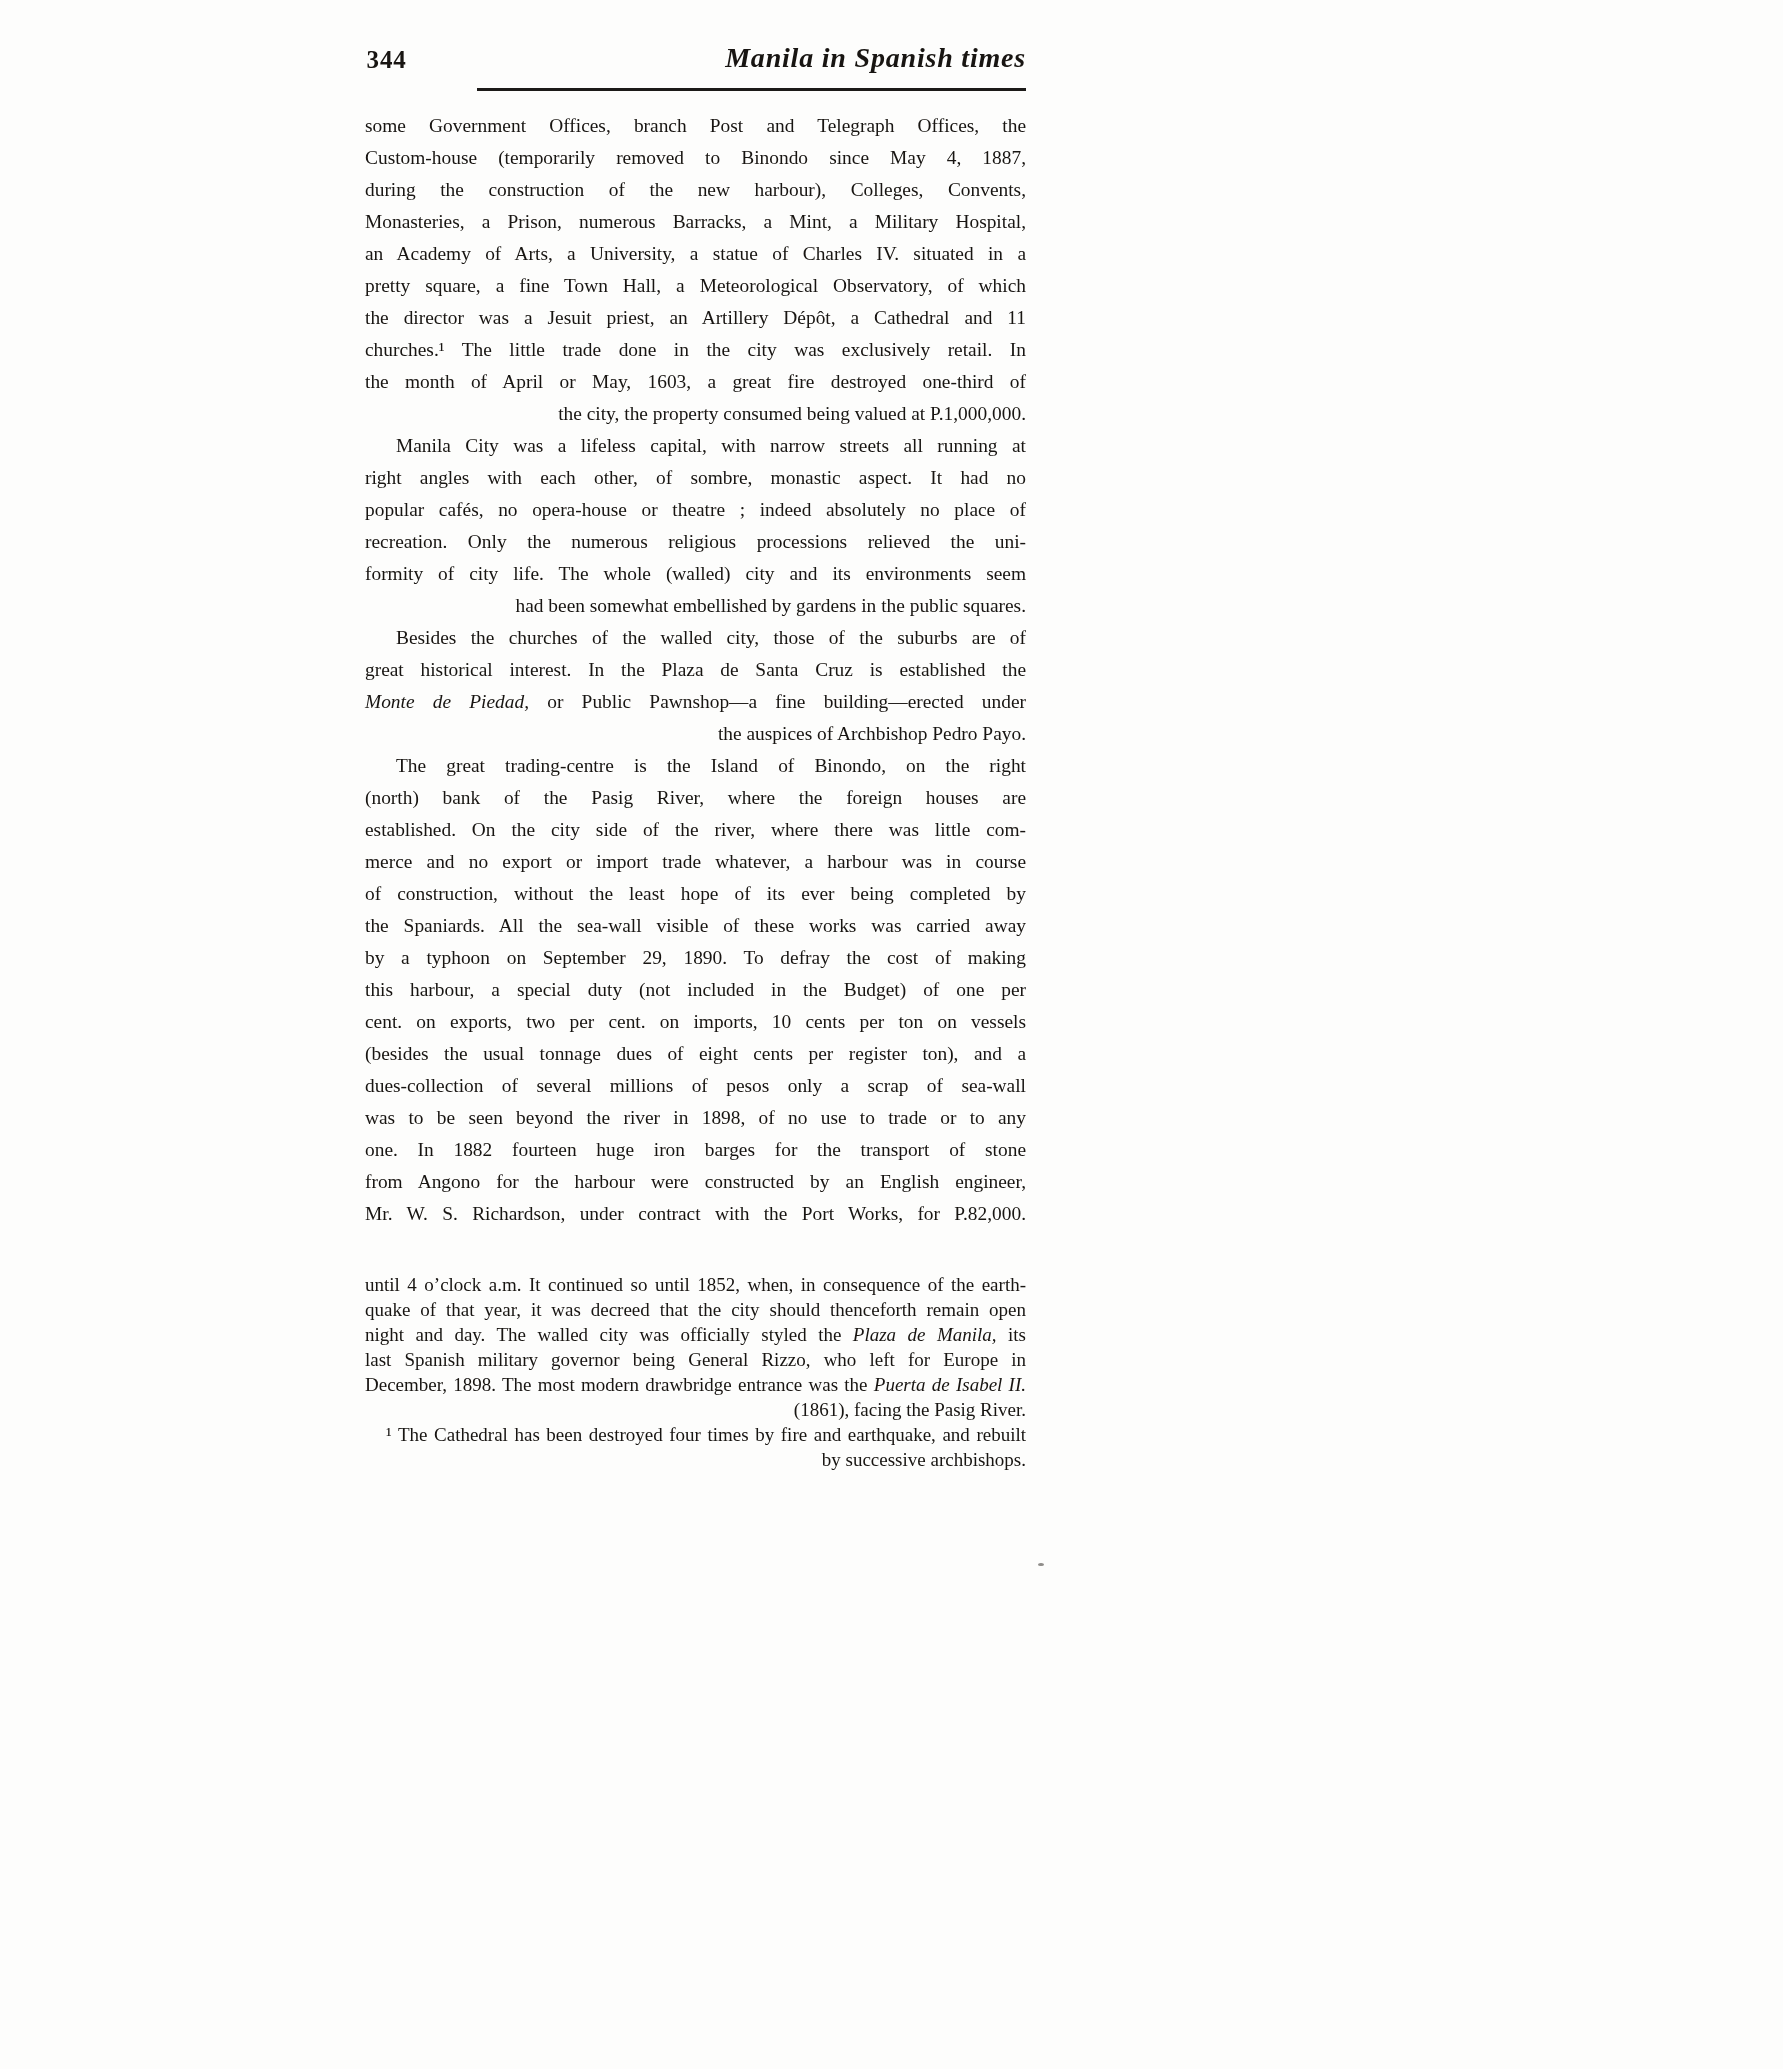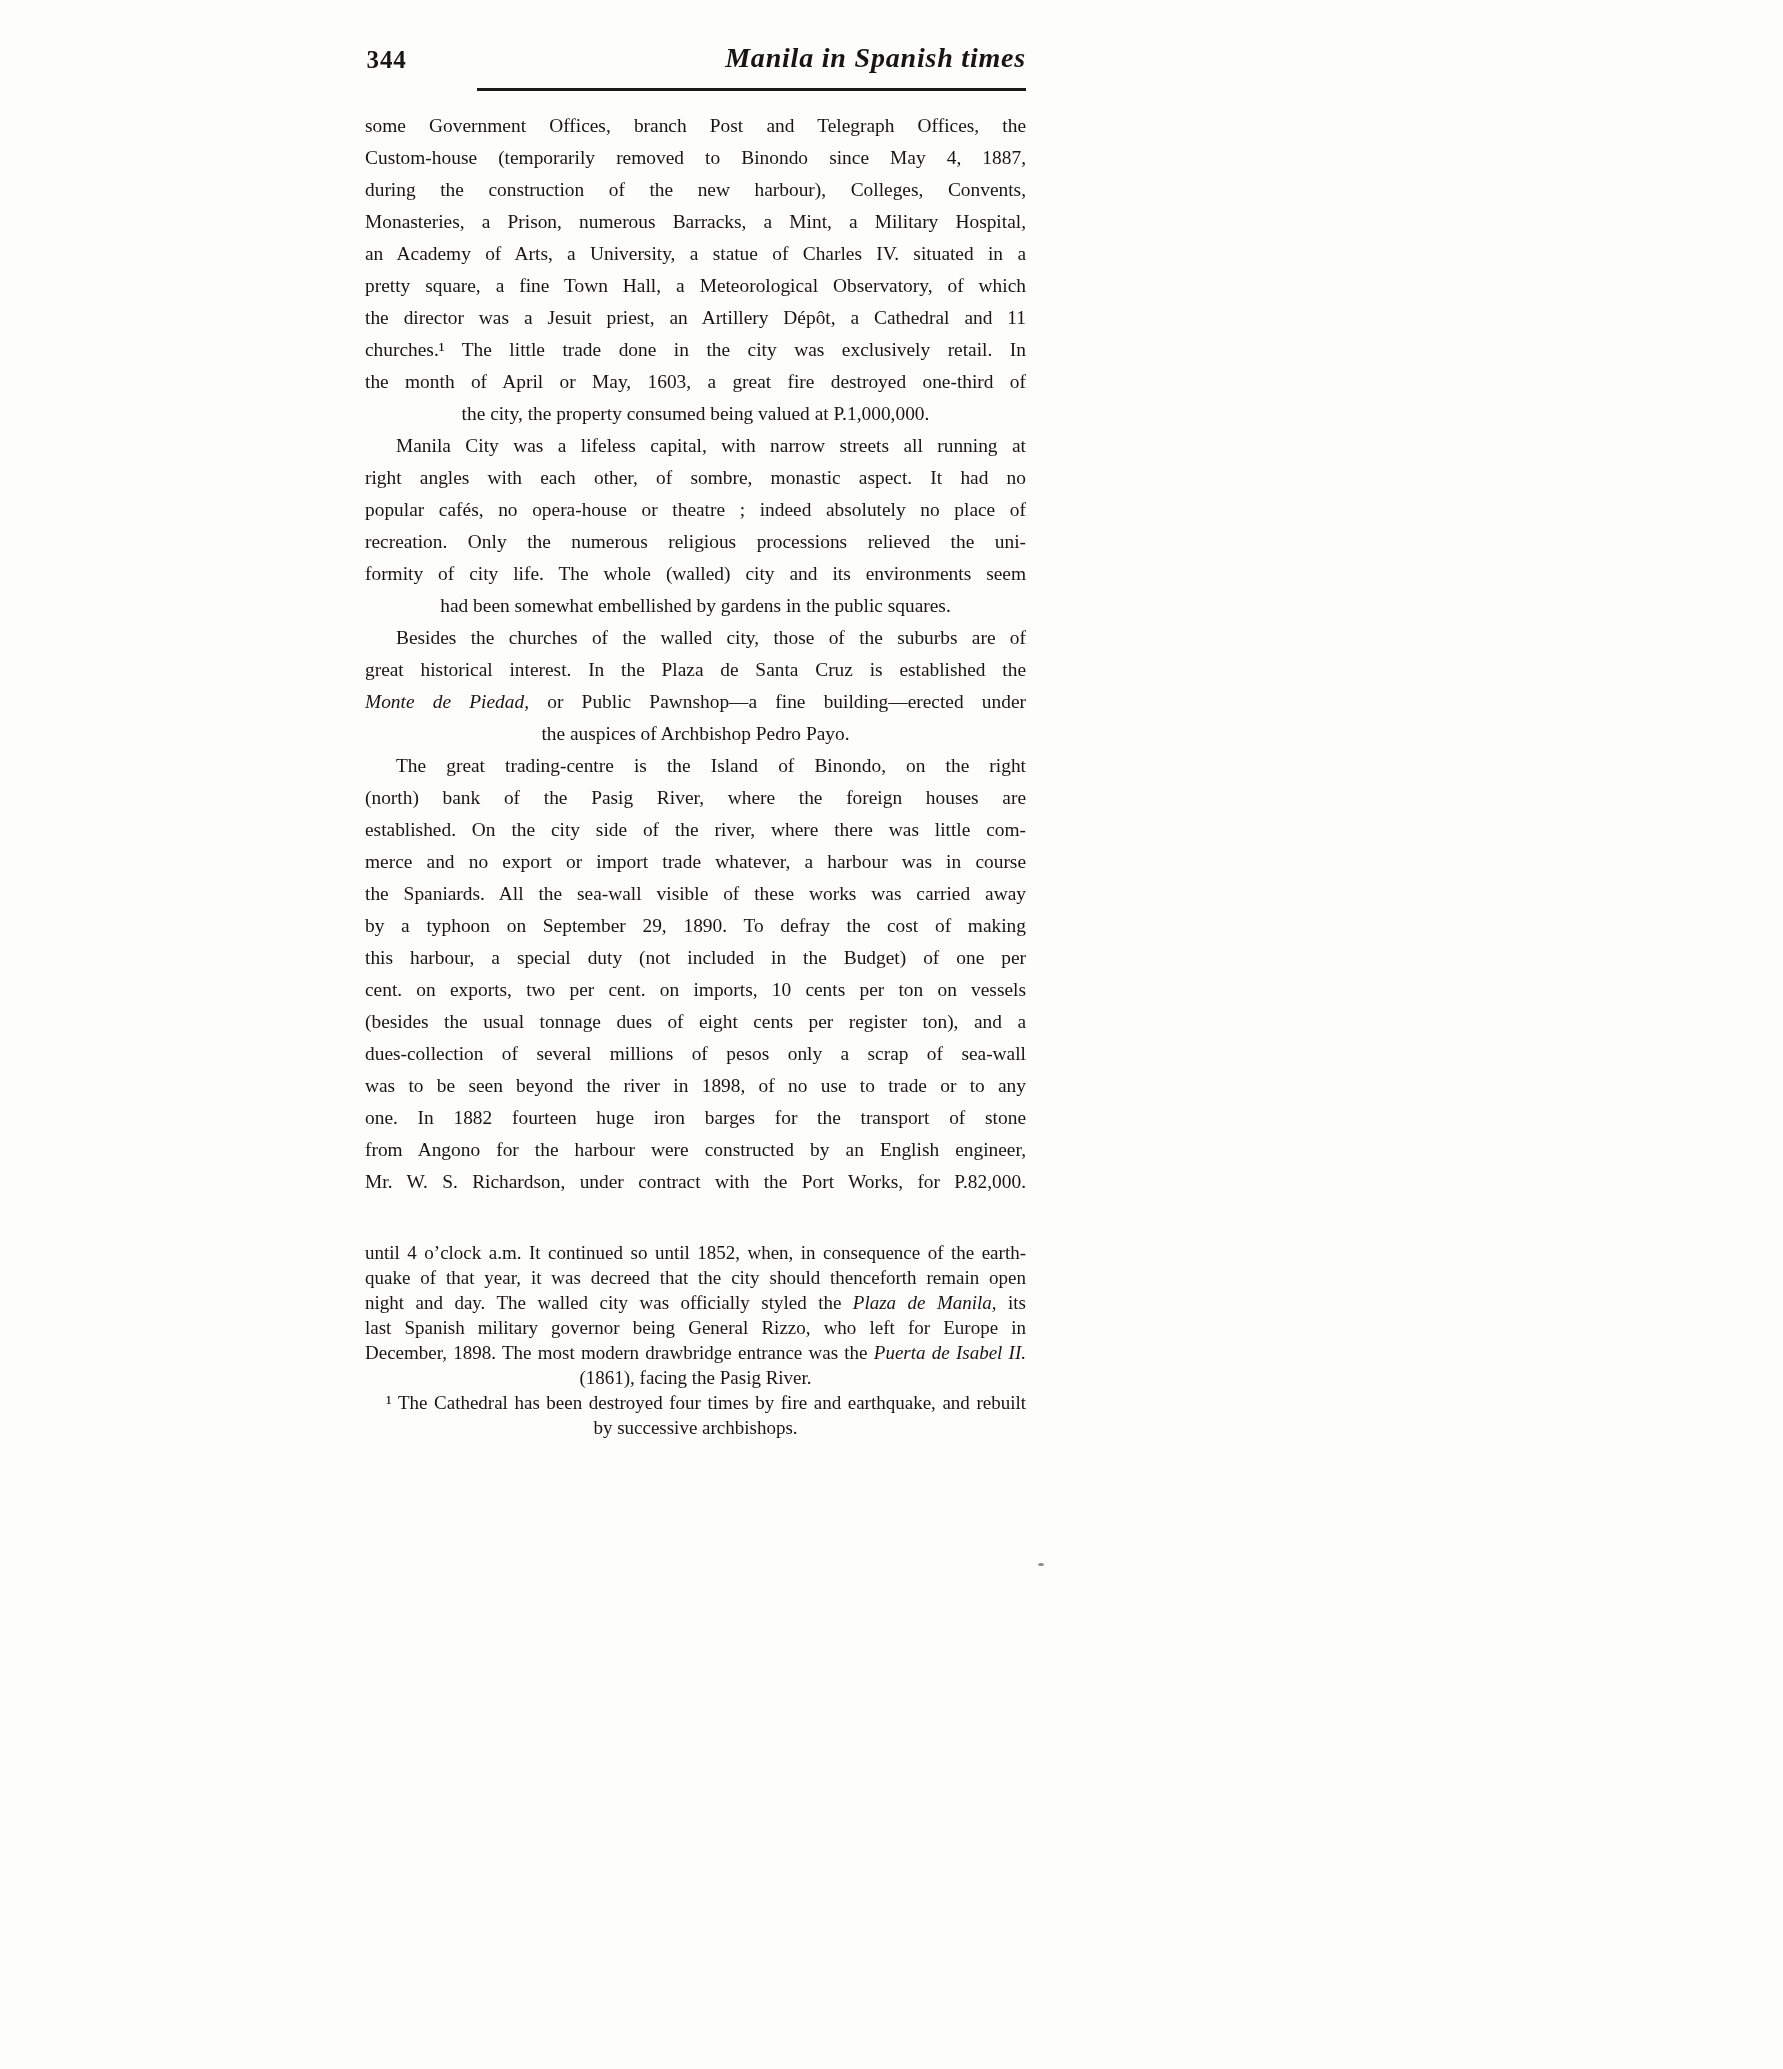--- a/index.html
+++ b/index.html
@@ -51,21 +51,21 @@
     font-size: 19.4px;
     line-height: 32px;
   }
   .foot-block {
     margin-top: 42px;
     font-size: 19px;
     line-height: 25px;
   }
   .para { margin: 0; }
   .line {
-    text-align: center;
+    text-align: right;
     white-space: normal;
   }
   .line.just {
     text-align: justify;
     text-align-last: justify;
     -moz-text-align-last: justify;
   }
   .body-block .line.ind { text-indent: 31px; }
   .foot-block .line.ind { text-indent: 21px; }
   .it { font-style: italic; }
@@ -116,20 +116,21 @@
         <div class="line just ind"><span>Besides the churches of the walled city, those of the suburbs are of</span></div>
         <div class="line just"><span>great historical interest. In the Plaza de Santa Cruz is established the</span></div>
         <div class="line just"><span class="it">Monte de Piedad,</span><span> or Public Pawnshop—a fine building—erected under</span></div>
         <div class="line"><span>the auspices of Archbishop Pedro Payo.</span></div>
       </div>
       <div class="para">
         <div class="line just ind"><span>The great trading-centre is the Island of Binondo, on the right</span></div>
         <div class="line just"><span>(north) bank of the Pasig River, where the foreign houses are</span></div>
         <div class="line just"><span>established. On the city side of the river, where there was little com-</span></div>
         <div class="line just"><span>merce and no export or import trade whatever, a harbour was in course</span></div>
+        <div class="line just"><span>of construction, without the least hope of its ever being completed by</span></div>
         <div class="line just"><span>the Spaniards. All the sea-wall visible of these works was carried away</span></div>
         <div class="line just"><span>by a typhoon on September 29, 1890. To defray the cost of making</span></div>
         <div class="line just"><span>this harbour, a special duty (not included in the Budget) of one per</span></div>
         <div class="line just"><span>cent. on exports, two per cent. on imports, 10 cents per ton on vessels</span></div>
         <div class="line just"><span>(besides the usual tonnage dues of eight cents per register ton), and a</span></div>
         <div class="line just"><span>dues-collection of several millions of pesos only a scrap of sea-wall</span></div>
         <div class="line just"><span>was to be seen beyond the river in 1898, of no use to trade or to any</span></div>
         <div class="line just"><span>one. In 1882 fourteen huge iron barges for the transport of stone</span></div>
         <div class="line just"><span>from Angono for the harbour were constructed by an English engineer,</span></div>
         <div class="line just"><span>Mr. W. S. Richardson, under contract with the Port Works, for P.82,000.</span></div>

